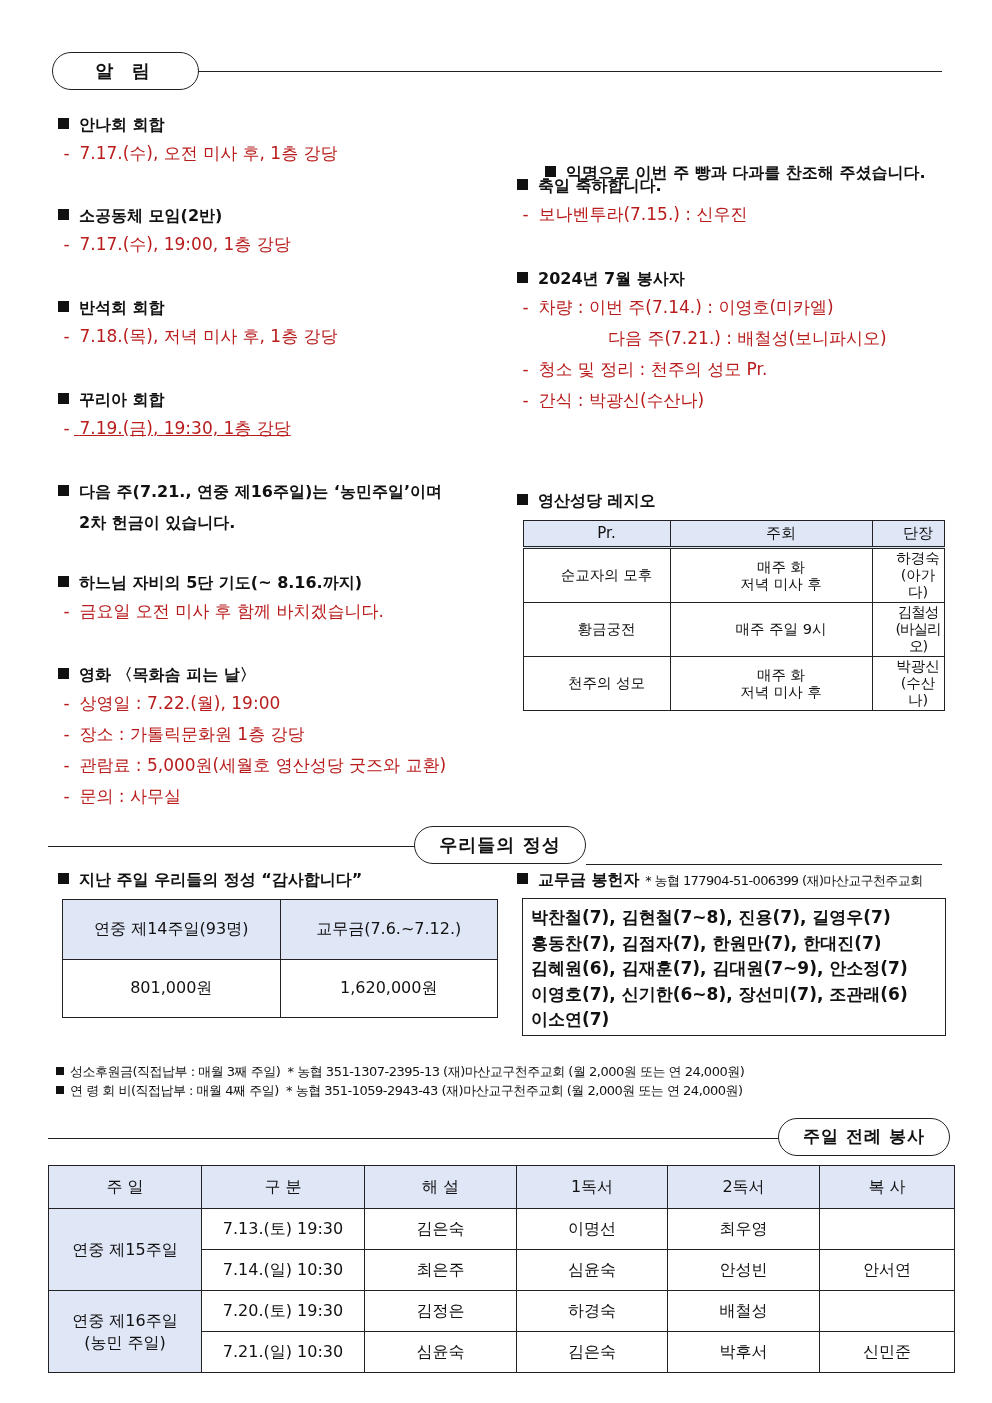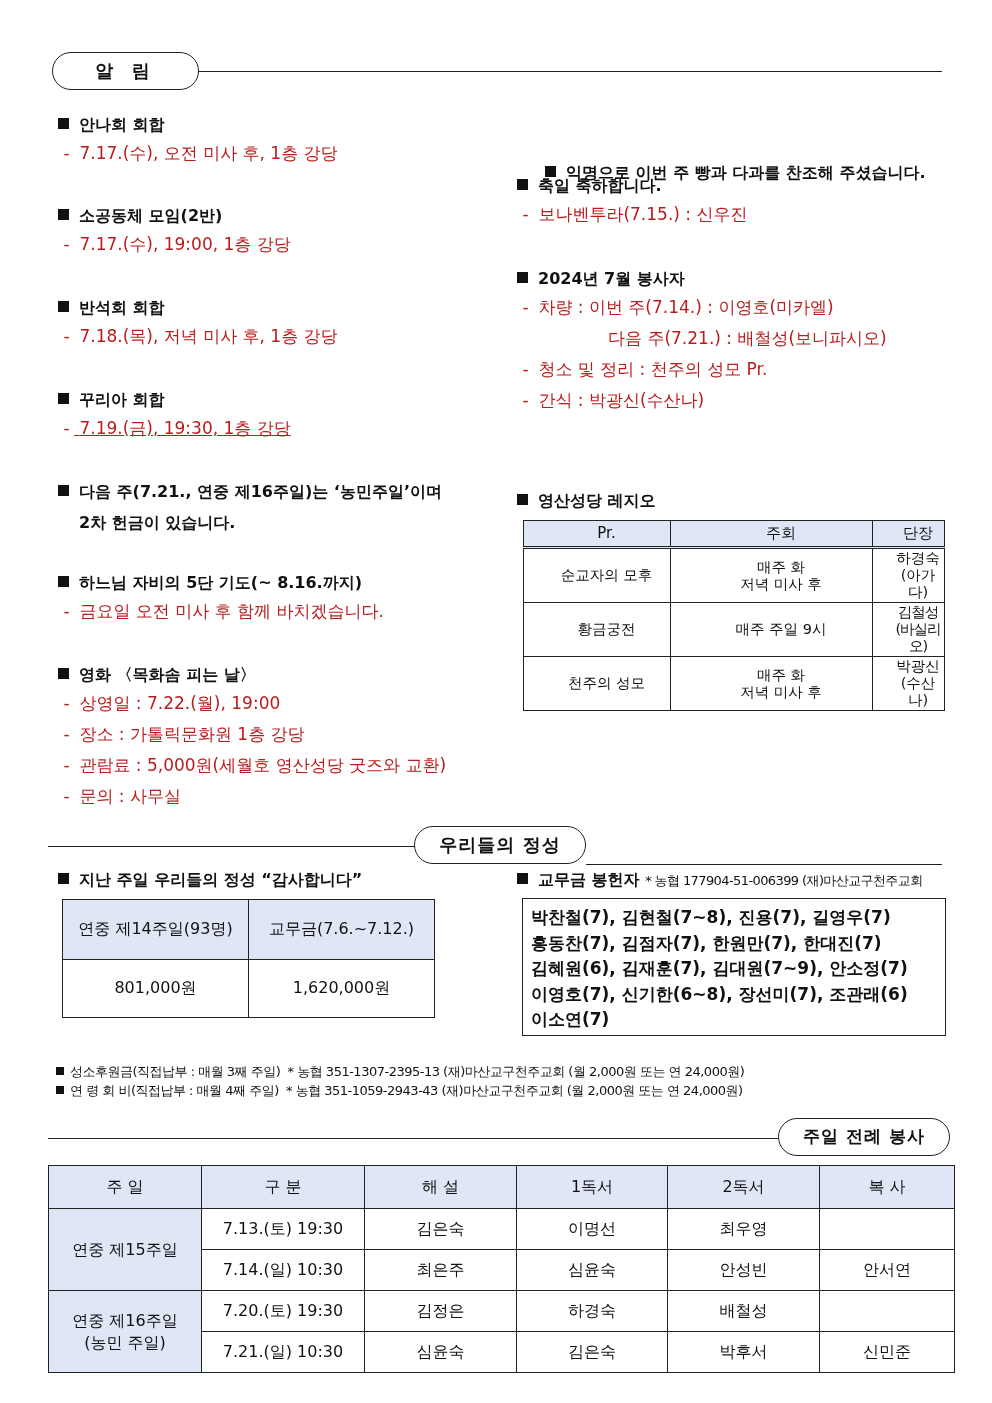--- a/index.html
+++ b/index.html
@@ -10,21 +10,21 @@
   .h { font-weight:bold; font-size:16px; white-space:nowrap; }
   .sq { display:inline-block; width:11px; height:11px; background:#111; margin-right:10px; vertical-align:1px; }
   .sub { font-size:17px; white-space:nowrap; color:#b91c1c; }
   .dash { display:inline-block; width:16px; }
   table { border-collapse:collapse; }
   .legio { position:absolute; left:523px; top:520px; width:422px; font-size:14.5px; }
   .legio td, .legio th { border:1.3px solid #222; text-align:center; line-height:17px;padding-left:20px; }
   .legio th { background:#dfe6f6; font-weight:normal; height:23px; font-size:15px; }
   .legio td { height:38px; }
   .legio thead tr { border-bottom:3px double #222; }
-  .offer { position:absolute; left:62px; top:899px; width:373px; font-size:16px; }
+  .offer { position:absolute; left:62px; top:899px; width:436px; font-size:16px; }
   .offer td { border:1.3px solid #222; text-align:center; width:50%; }
   .offer .hd td { background:#dfe6f6; height:57px; }
   .offer .val td { height:55px; }
   .donors { position:absolute; left:522px; top:898px; width:424px; height:138px; border:1.3px solid #222; box-sizing:border-box; padding:6px 8px; font-size:17px; font-weight:bold; line-height:25.5px; }
   .small { font-size:13px; }
   .liturgy { position:absolute; left:48px; top:1165px; width:907px; font-size:16px; }
   .liturgy td, .liturgy th { border:1.3px solid #222; text-align:center; }
   .liturgy th { background:#dfe6f6; font-weight:normal; height:40px; }
   .liturgy td { height:38px; }
   .liturgy td.week { background:#dfe6f6; line-height:22px; }

